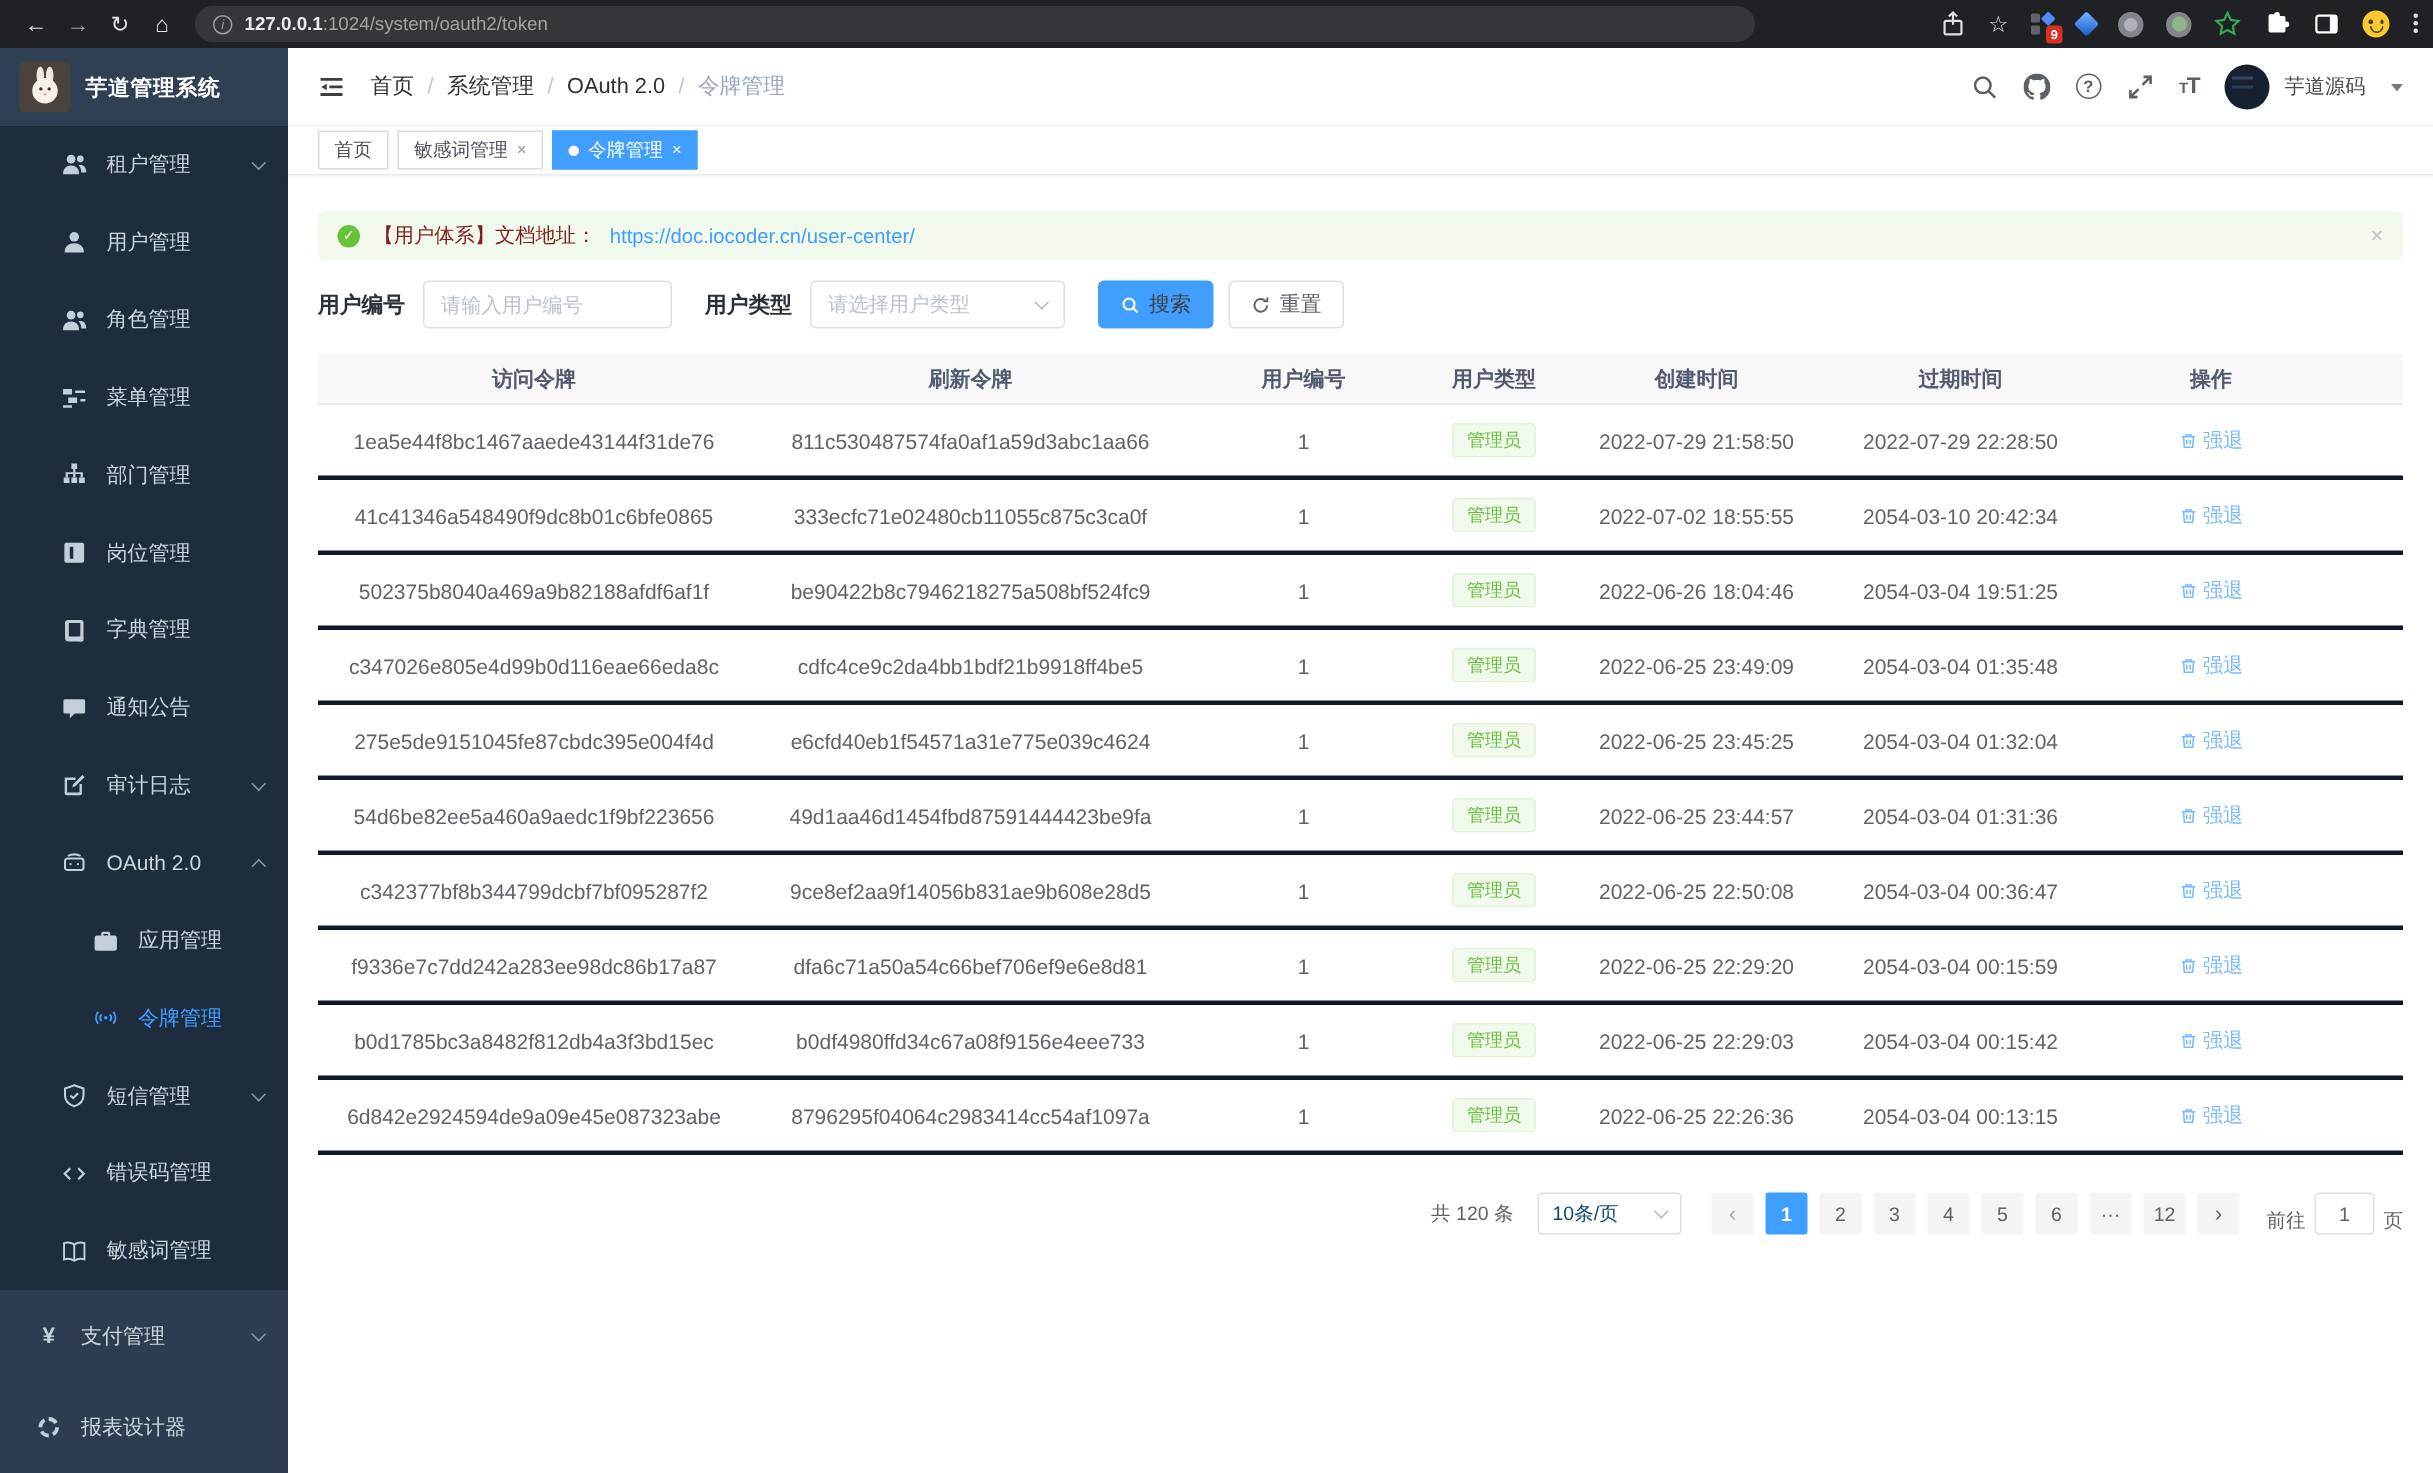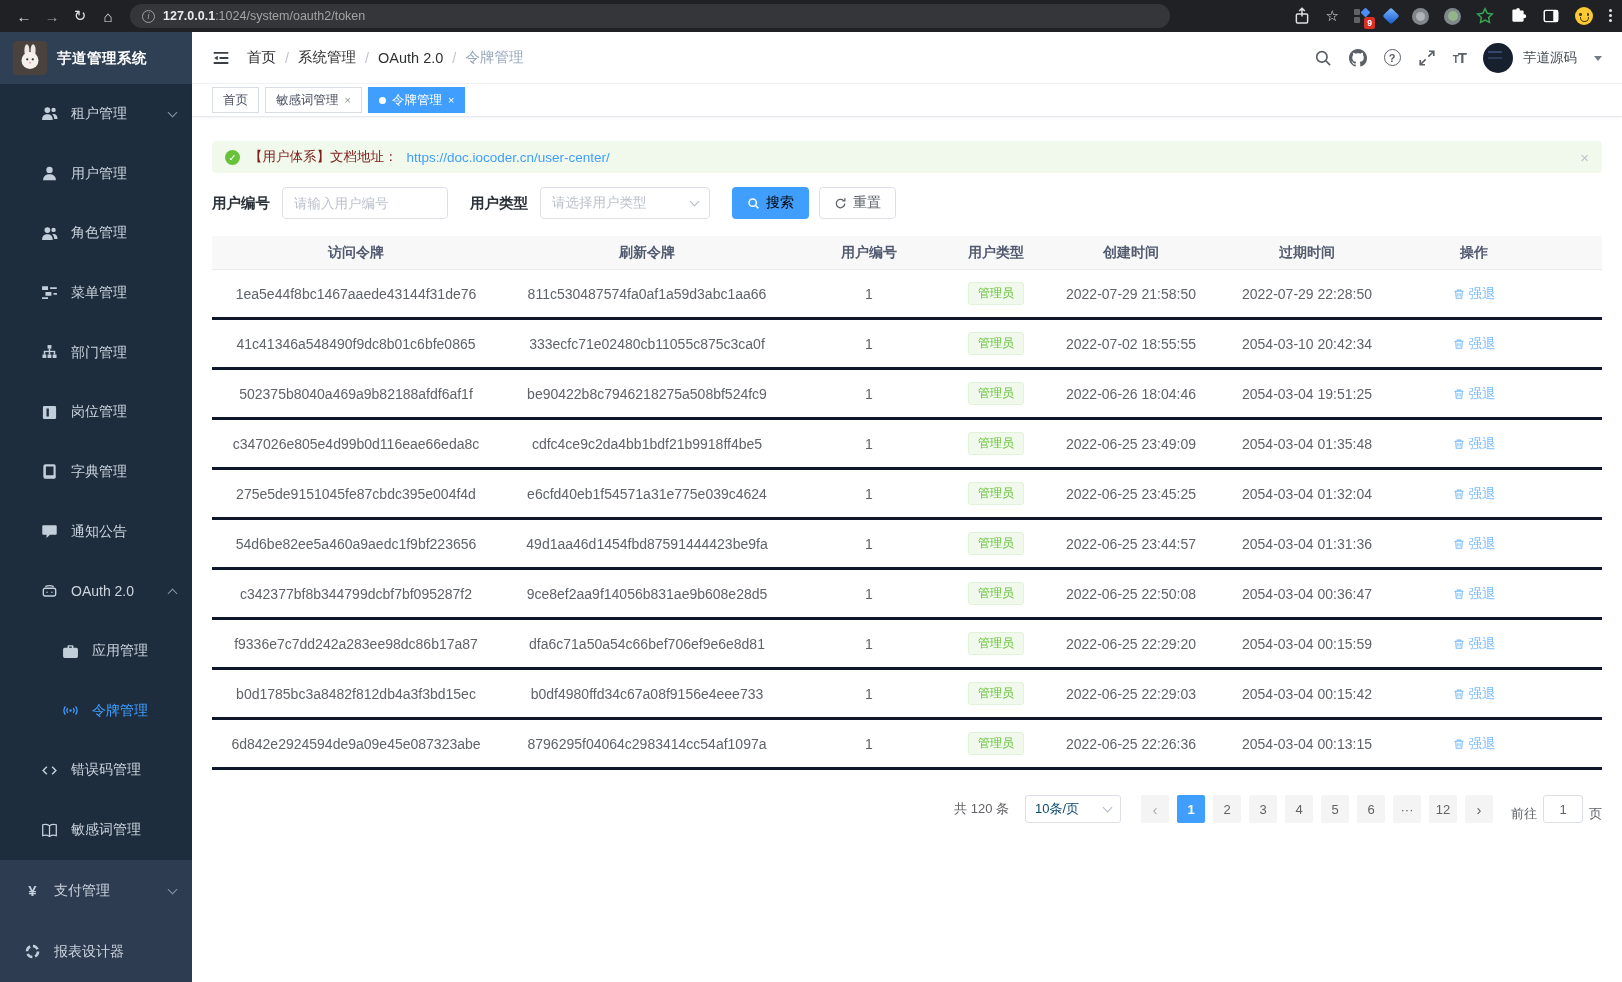--- a/index.html
+++ b/index.html
@@ -89,21 +89,21 @@
   .alert-text{font-size:13.5px;color:#7f1d1d}
   .alert-link{font-size:13.5px;color:#409eff;cursor:pointer;text-decoration:none}
   .alert-close{margin-left:auto;color:#c0c4cc;font-size:15px;cursor:pointer}
 
   .filters{margin-top:14px;display:flex;align-items:center}
   .flabel{font-size:14.5px;font-weight:700;color:#2b3138;margin-right:12px}
   .finput{width:166px;height:32px;border:1px solid #dcdfe6;border-radius:4px;padding:0 11px;font-size:13.5px;color:#606266;outline:none;margin-right:22px;font-family:inherit}
   .finput::placeholder{color:#bcc2cc}
   .fselect{width:170px;height:32px;border:1px solid #dcdfe6;border-radius:4px;display:flex;align-items:center;justify-content:space-between;padding:0 11px;color:#bcc2cc;font-size:13.5px;margin-right:22px;cursor:pointer}
   .chev-s{width:7px;height:7px;border-right:1.3px solid #b3bac4;border-bottom:1.3px solid #b3bac4;transform:rotate(45deg);margin-top:-3px}
-  .btn-primary{height:32px;padding:0 15px;background:#409eff;border:none;border-radius:4px;color:#000000;font-size:14px;display:inline-flex;align-items:center;gap:6px;cursor:pointer;font-family:inherit}
+  .btn-primary{height:32px;padding:0 15px;background:#409eff;border:none;border-radius:4px;color:#404040;font-size:14px;display:inline-flex;align-items:center;gap:6px;cursor:pointer;font-family:inherit}
   .btn-plain{height:32px;padding:0 14px;background:#fff;border:1px solid #dcdfe6;border-radius:4px;color:#5f6368;font-size:14px;display:inline-flex;align-items:center;gap:6px;cursor:pointer;margin-left:10px;font-family:inherit}
   .bicon{width:13px;height:13px;display:inline-flex}
   .bicon svg{width:100%;height:100%}
 
   
   .table{margin-top:17px}
   .thead{display:flex;height:34px;align-items:center;background:#f8f8f9;border-bottom:1px solid #e8eaec;font-weight:700;color:#515a6e;font-size:14px}
   .tr{display:flex;height:50px;align-items:center;border-bottom:3px solid #0f172a;font-size:14px;color:#5f6368}
   .th,.td{text-align:center;overflow:hidden;white-space:nowrap}
   .c1{width:288px}.c2{width:294px}.c3{width:150px}.c4{width:104px}.c5{width:166px}.c6{width:186px}.c7{width:148px}
@@ -272,20 +272,29 @@
         <div class="mi lvl1">
           <span class="ic">
               <svg viewBox="0 0 16 16" fill="currentColor">
                 <path d="M2.2 2h11.6a1 1 0 0 1 1 1v7a1 1 0 0 1-1 1H8.4l-3.2 3v-3H2.2a1 1 0 0 1-1-1V3a1 1 0 0 1 1-1z"></path>
               </svg>
             </span>
           <span>通知公告</span>
         </div>
         <div class="mi lvl1">
           <span class="ic">
+              <svg viewBox="0 0 16 16" fill="currentColor">
+                <path d="M2 3.2h6.8v1.5H3.5v7.8h7.8V7.2h1.5V13a1.3 1.3 0 0 1-1.3 1.3H3.3A1.3 1.3 0 0 1 2 13zM13.1 1.5l1.4 1.4-5.8 5.8-1.9.5.5-1.9z"></path>
+              </svg>
+            </span>
+          <span>审计日志</span>
+          <span class="chev"></span>
+        </div>
+        <div class="mi lvl1">
+          <span class="ic">
               <svg viewBox="0 0 16 16" fill="none" stroke="currentColor" stroke-width="1.3">
                 <rect x="2.2" y="5" width="11.6" height="7.2" rx="1.6"></rect>
                 <path d="M4 3.4c2.5-1.2 5.5-1.2 8 0"></path>
                 <circle cx="5.7" cy="8.6" r="0.7" fill="currentColor" stroke="none"></circle>
                 <circle cx="10.3" cy="8.6" r="0.7" fill="currentColor" stroke="none"></circle>
               </svg>
             </span>
           <span>OAuth 2.0</span>
           <span class="chev up"></span>
         </div>
@@ -298,20 +307,30 @@
           <span>应用管理</span>
         </div>
         <div class="mi lvl2 active">
           <span class="ic">
               <svg viewBox="0 0 16 16" fill="none" stroke="currentColor" stroke-width="1.2">
                 <path d="M3.2 4.2a6.4 6.4 0 0 0 0 7.6M12.8 4.2a6.4 6.4 0 0 1 0 7.6M5.4 5.8a3.6 3.6 0 0 0 0 4.4M10.6 5.8a3.6 3.6 0 0 1 0 4.4"></path>
                 <circle cx="8" cy="8" r="1.1" fill="currentColor" stroke="none"></circle>
               </svg>
             </span>
           <span>令牌管理</span>
+        </div>
+        <div class="mi lvl1">
+          <span class="ic">
+              <svg viewBox="0 0 16 16" fill="none" stroke="currentColor" stroke-width="1.3">
+                <path d="M8 1.4l5.8 2v4.4c0 3.6-2.5 5.7-5.8 6.8-3.3-1.1-5.8-3.2-5.8-6.8V3.4z"></path>
+                <path d="M5.6 7.8l1.7 1.7 3.1-3.1"></path>
+              </svg>
+            </span>
+          <span>短信管理</span>
+          <span class="chev"></span>
         </div>
         <div class="mi lvl1">
           <span class="ic">
               <svg viewBox="0 0 16 16" fill="none" stroke="currentColor" stroke-width="1.4">
                 <path d="M5.5 4.5L2 8l3.5 3.5M10.5 4.5L14 8l-3.5 3.5"></path>
               </svg>
             </span>
           <span>错误码管理</span>
         </div>
         <div class="mi lvl1">

